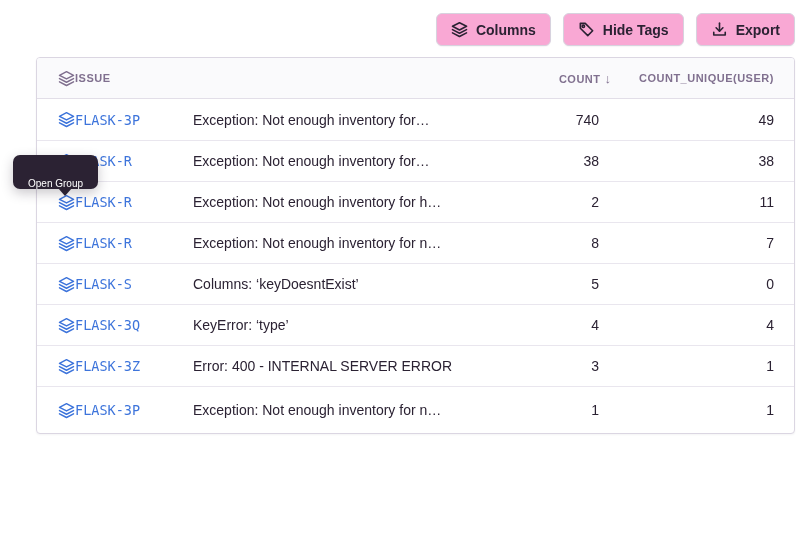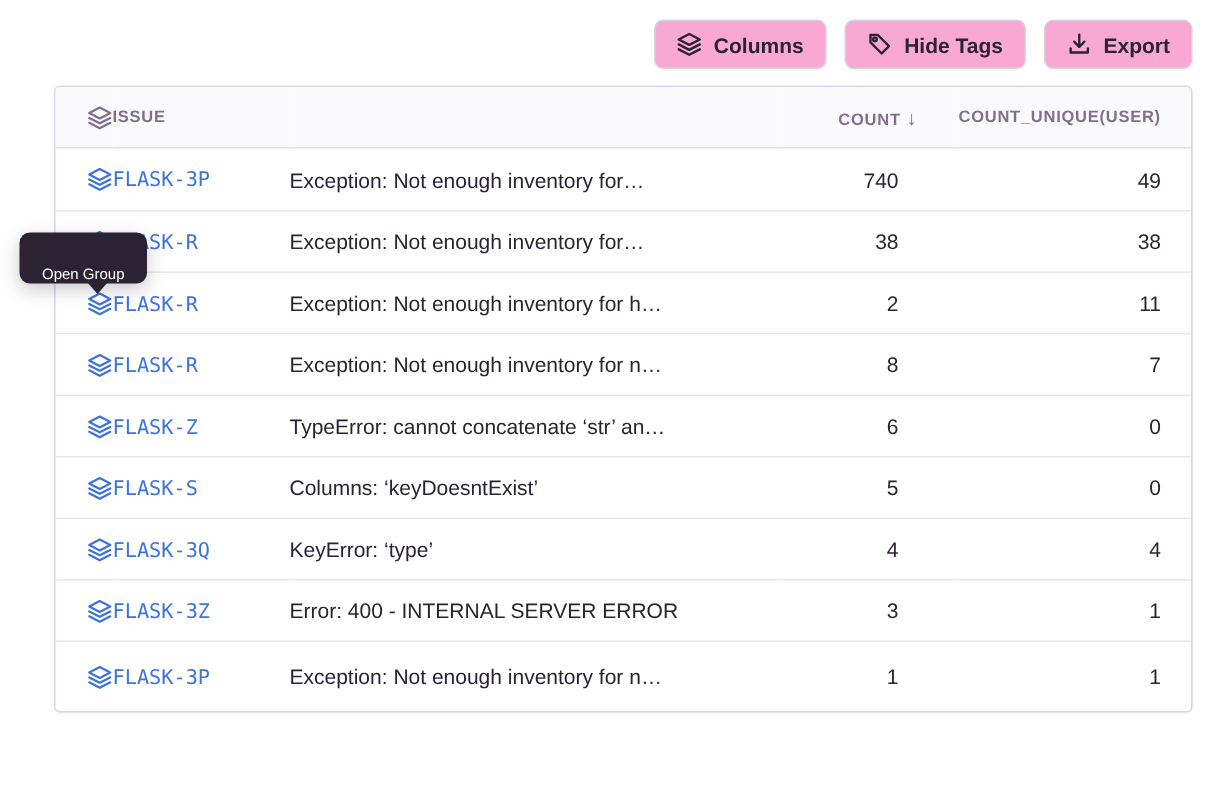--- a/index.html
+++ b/index.html
@@ -258,39 +258,20 @@
         <span class="row-title">Exception: Not enough inventory for n…</span>
       </td>
       <td class="c-count">
         <span class="row-count">8</span>
       </td>
       <td class="c-uniq">
         <span class="row-unique">7</span>
       </td>
     </tr>
 
-    <tr>
-      <td class="c-icon">
-        <svg class="stack-icon">
-                <use href="#icon-stack"></use>
-              </svg>
-      </td>
-      <td class="c-id">
-        <a class="issue-link row-id">FLASK-Z</a>
-      </td>
-      <td class="c-desc">
-        <span class="row-title">TypeError: cannot concatenate ‘str’ an…</span>
-      </td>
-      <td class="c-count">
-        <span class="row-count">6</span>
-      </td>
-      <td class="c-uniq">
-        <span class="row-unique">0</span>
-      </td>
-    </tr>
 
     <tr>
       <td class="c-icon">
         <svg class="stack-icon">
                 <use href="#icon-stack"></use>
               </svg>
       </td>
       <td class="c-id">
         <a class="issue-link row-id">FLASK-S</a>
       </td>

